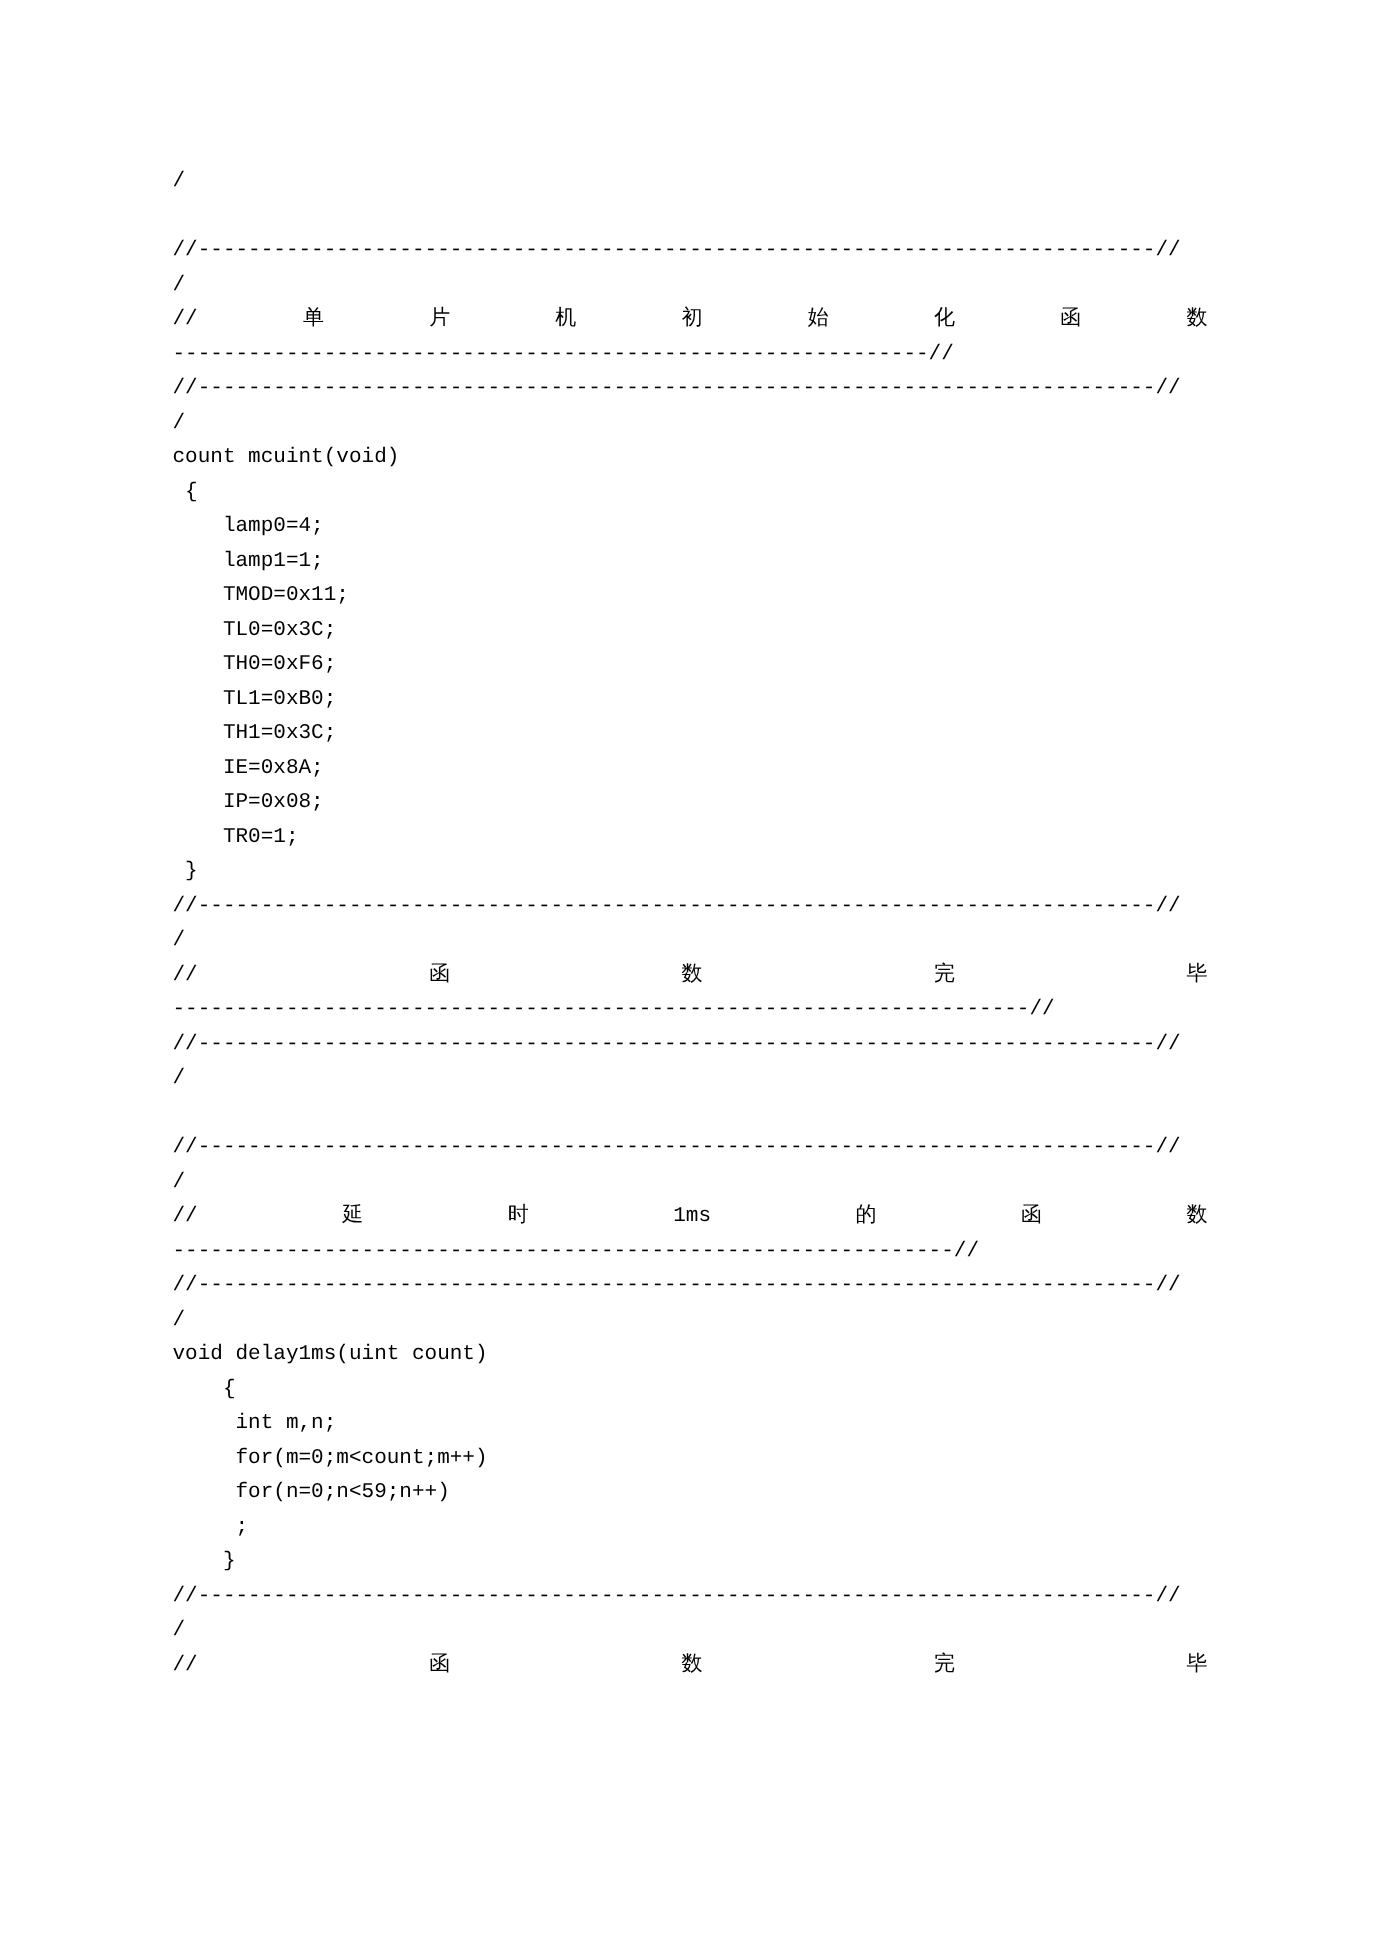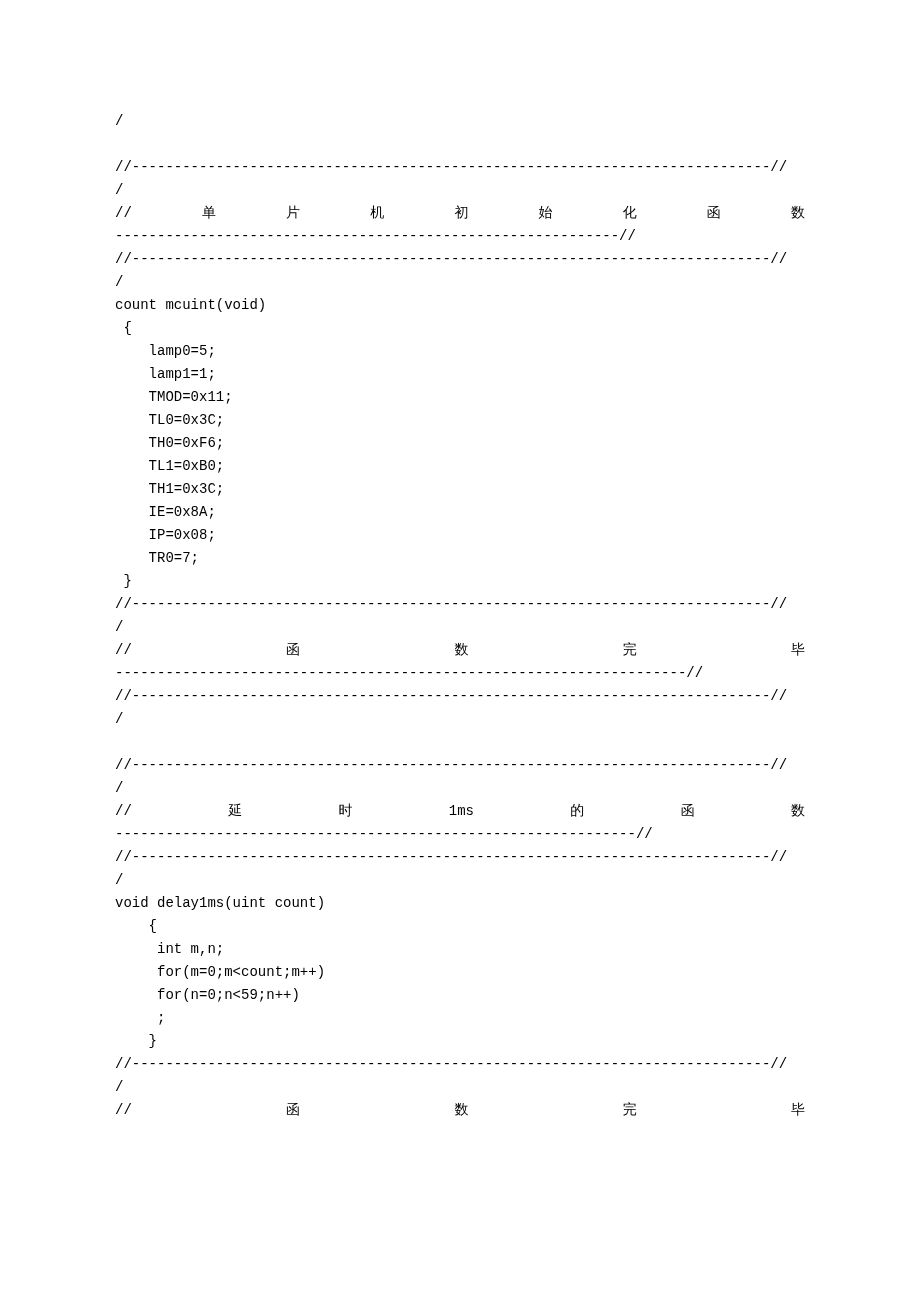--- a/index.html
+++ b/index.html
@@ -50,30 +50,30 @@
   <span>函</span>
   <span>数</span>
 </div>
 <div class="line">------------------------------------------------------------//</div>
 
 <div class="line">//----------------------------------------------------------------------------//</div>
 <div class="line">/</div>
 
 <div class="line">count mcuint(void)</div>
 <div class="line"> {</div>
-<div class="line">    lamp0=5;</div>
+<div class="line">    lamp0=4;</div>
 <div class="line">    lamp1=1;</div>
 <div class="line">    TMOD=0x11;</div>
 <div class="line">    TL0=0x3C;</div>
 <div class="line">    TH0=0xF6;</div>
 <div class="line">    TL1=0xB0;</div>
 <div class="line">    TH1=0x3C;</div>
 <div class="line">    IE=0x8A;</div>
 <div class="line">    IP=0x08;</div>
-<div class="line">    TR0=7;</div>
+<div class="line">    TR0=1;</div>
 <div class="line"> }</div>
 
 <div class="line">//----------------------------------------------------------------------------//</div>
 <div class="line">/</div>
 
 <div class="justify">
   <span>//</span>
   <span>函</span>
   <span>数</span>
   <span>完</span>

